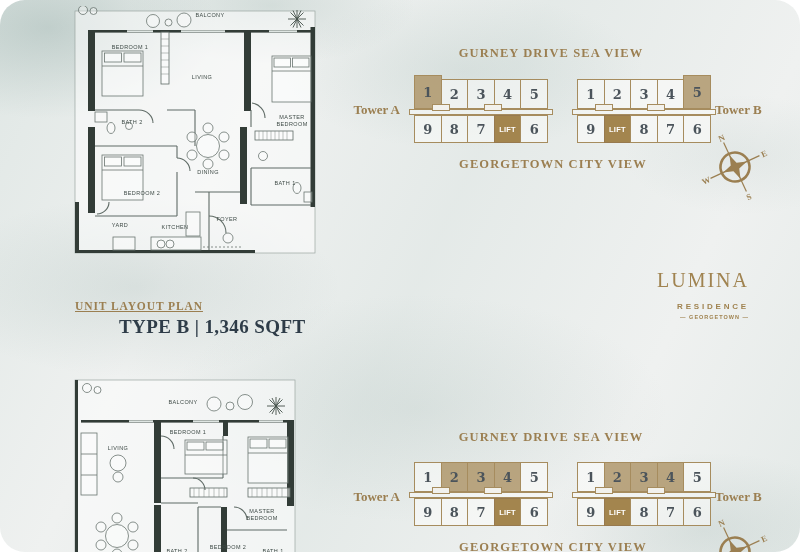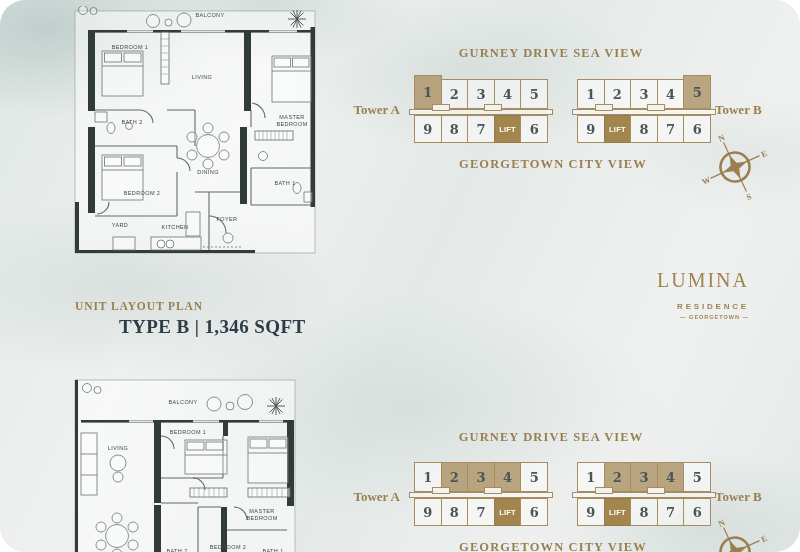--- a/index.html
+++ b/index.html
@@ -66,21 +66,21 @@
   .corridor::before{left:22px;}
   .corridor::after{left:74px;}
   
   .compass{position:absolute;}
   .cax{stroke:#9b7f51;stroke-width:1.2;}
   .cring{fill:none;stroke:#9b7f51;stroke-width:2.6;}
   .cstar{fill:#9b7f51;}
   .clet{fill:#9b7f51;font:bold 8.5px "Liberation Serif",serif;text-anchor:middle;}
   
   .heading{position:absolute;left:75px;top:300px;}
-  .kicker{font:bold 11.5px "Liberation Serif",serif;color:#9b7f51;letter-spacing:.9px;}
+  .kicker{font:bold 11.5px "Liberation Serif",serif;color:#9b7f51;letter-spacing:.9px;text-decoration:underline;}
   .title{font:bold 19px "Liberation Serif",serif;color:#2e3c48;letter-spacing:.4px;margin-top:4px;margin-left:44px;}
   .logo{position:absolute;left:653px;top:269px;width:96px;text-align:right;color:#a08350;}
   .logo-name{font:400 20px "Liberation Serif",serif;letter-spacing:2px;}
   .logo-res{font:bold 8px "Liberation Sans",sans-serif;letter-spacing:2.8px;margin-top:10px;}
   .logo-tag{font:bold 5.5px "Liberation Sans",sans-serif;letter-spacing:1px;margin-top:3px;}
 </style>
 </head>
 <body>
 
 <div class="stage">

